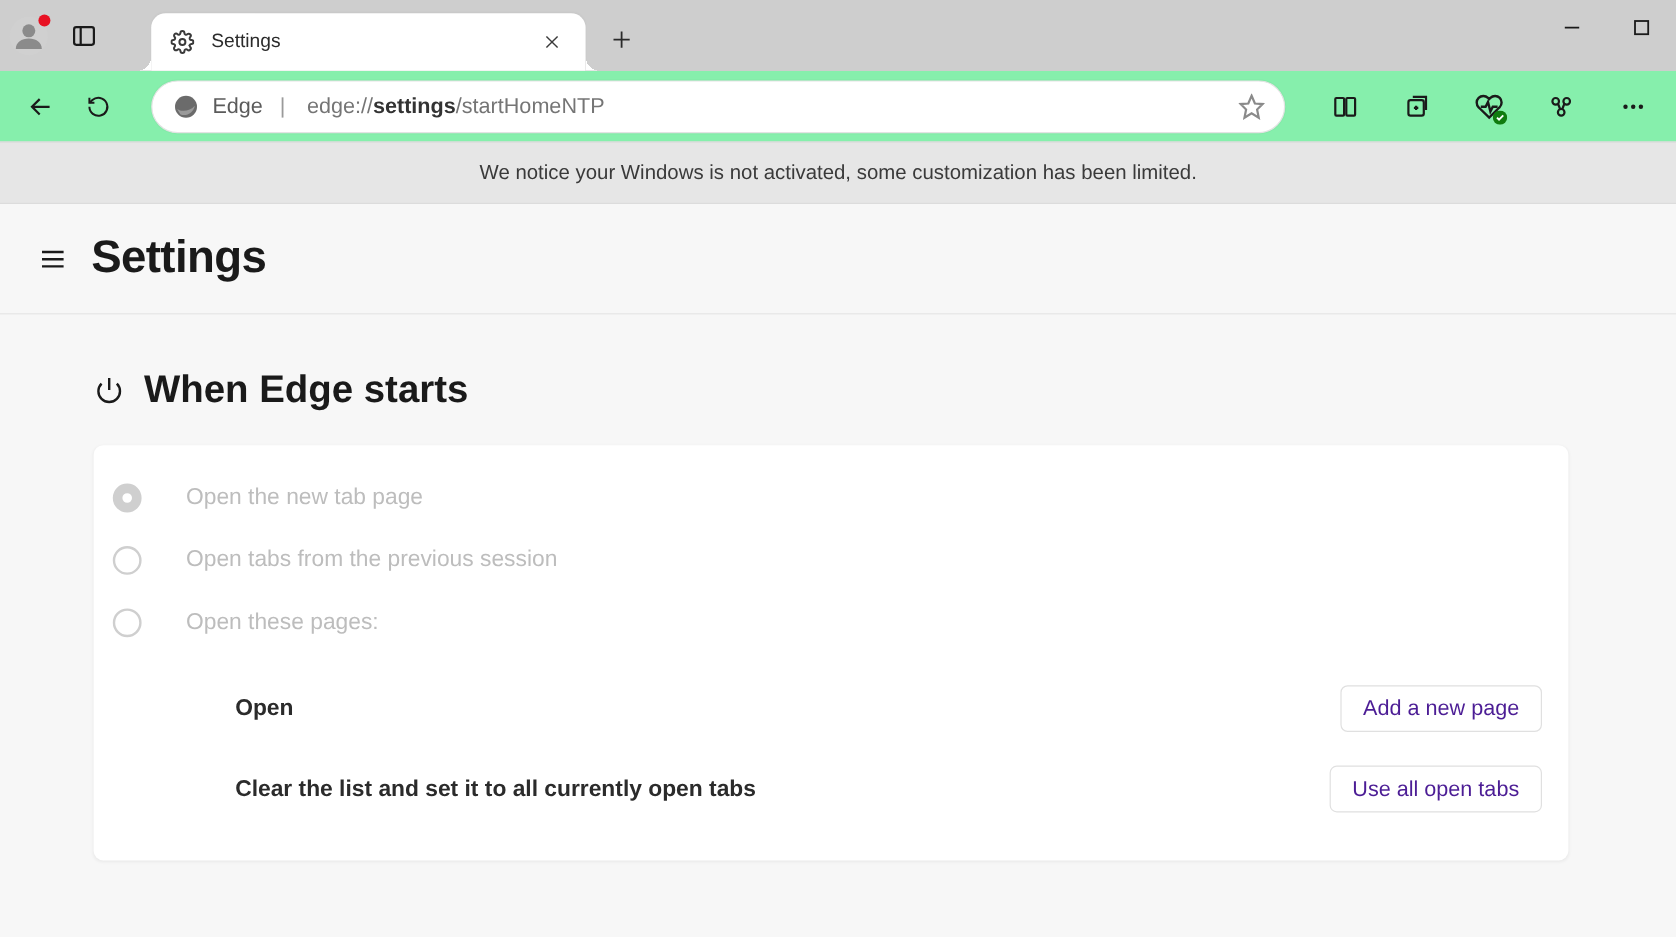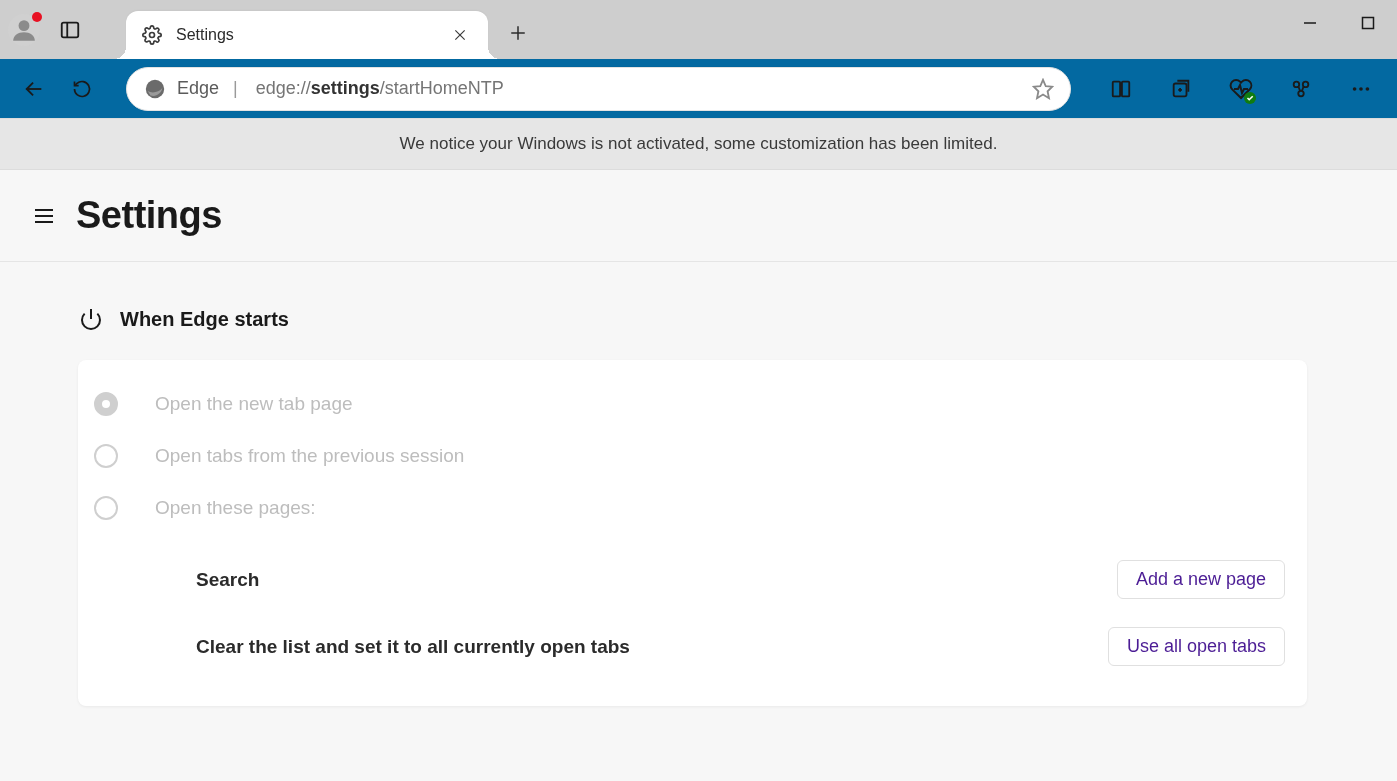--- a/index.html
+++ b/index.html
@@ -89,21 +89,21 @@
       display:flex;
     }
     .window-controls .wc {
       width: 58px; height: 46px;
       display:flex; align-items:center; justify-content:center;
     }
 
     
     .toolbar {
       height: 59px;
-      background: #0369a1;
+      background: #86efac;
       display:flex;
       align-items:center;
       padding: 0 12px;
       gap: 4px;
     }
     .tb-btn {
       width: 44px; height: 44px;
       display:flex; align-items:center; justify-content:center;
       border-radius:6px;
     }
@@ -190,21 +190,21 @@
       padding: 44px 90px 0 78px;
     }
     .section-head {
       display:flex;
       align-items:center;
       gap: 16px;
       margin-bottom: 28px;
     }
     .section-head .power-icon { width:26px; height:26px; display:flex; align-items:center; justify-content:center;}
     .section-head h2 {
-      font-size: 20px;
+      font-size: 32px;
       font-weight:600;
     }
 
     .card {
       background:#ffffff;
       border-radius: 8px;
       box-shadow: 0 1px 3px rgba(0,0,0,0.06);
       padding: 18px 22px 26px 16px;
     }
     .radio-row {
@@ -421,21 +421,21 @@
         <div class="radio"></div>
         <div class="radio-label">Open tabs from the previous session</div>
       </div>
       <div class="radio-row">
         <div class="radio"></div>
         <div class="radio-label">Open these pages:</div>
       </div>
 
       <div class="sub-rows">
         <div class="sub-row">
-          <span class="sub-label">Search</span>
+          <span class="sub-label">Open</span>
           <button class="ghost-btn">Add a new page</button>
         </div>
         <div class="sub-row">
           <span class="sub-label">Clear the list and set it to all currently open tabs</span>
           <button class="ghost-btn">Use all open tabs</button>
         </div>
       </div>
     </div>
   </div>
 

